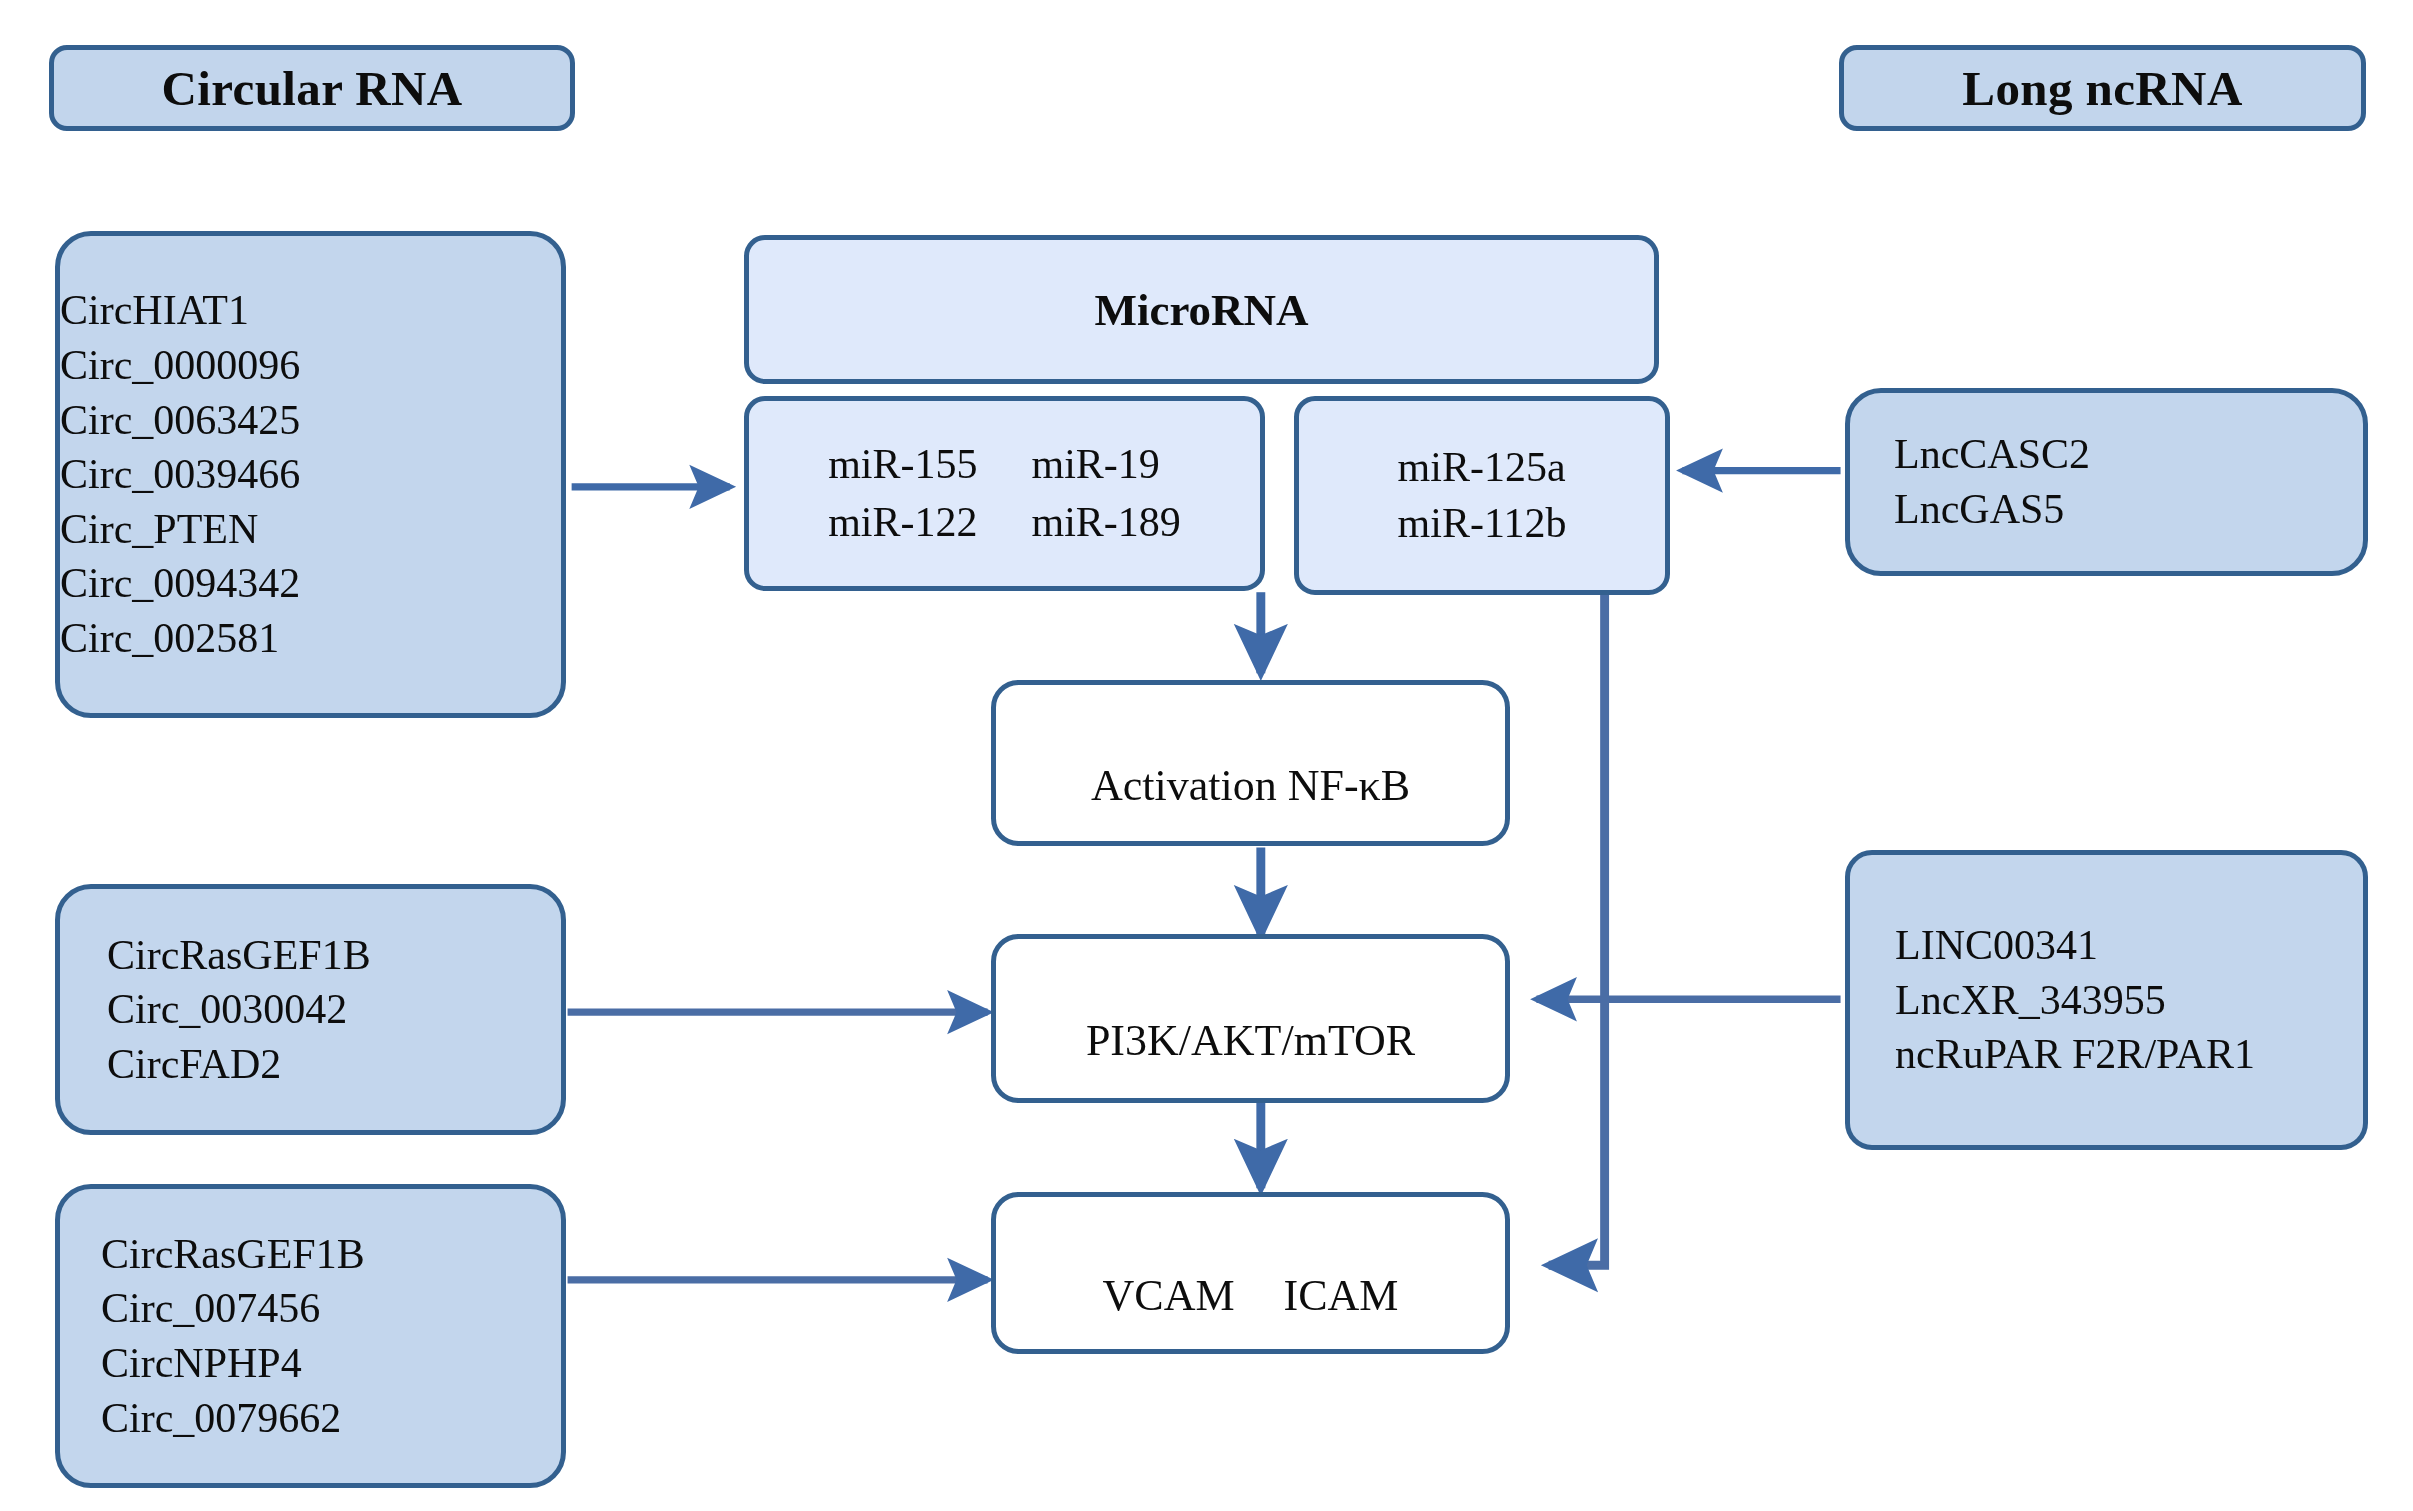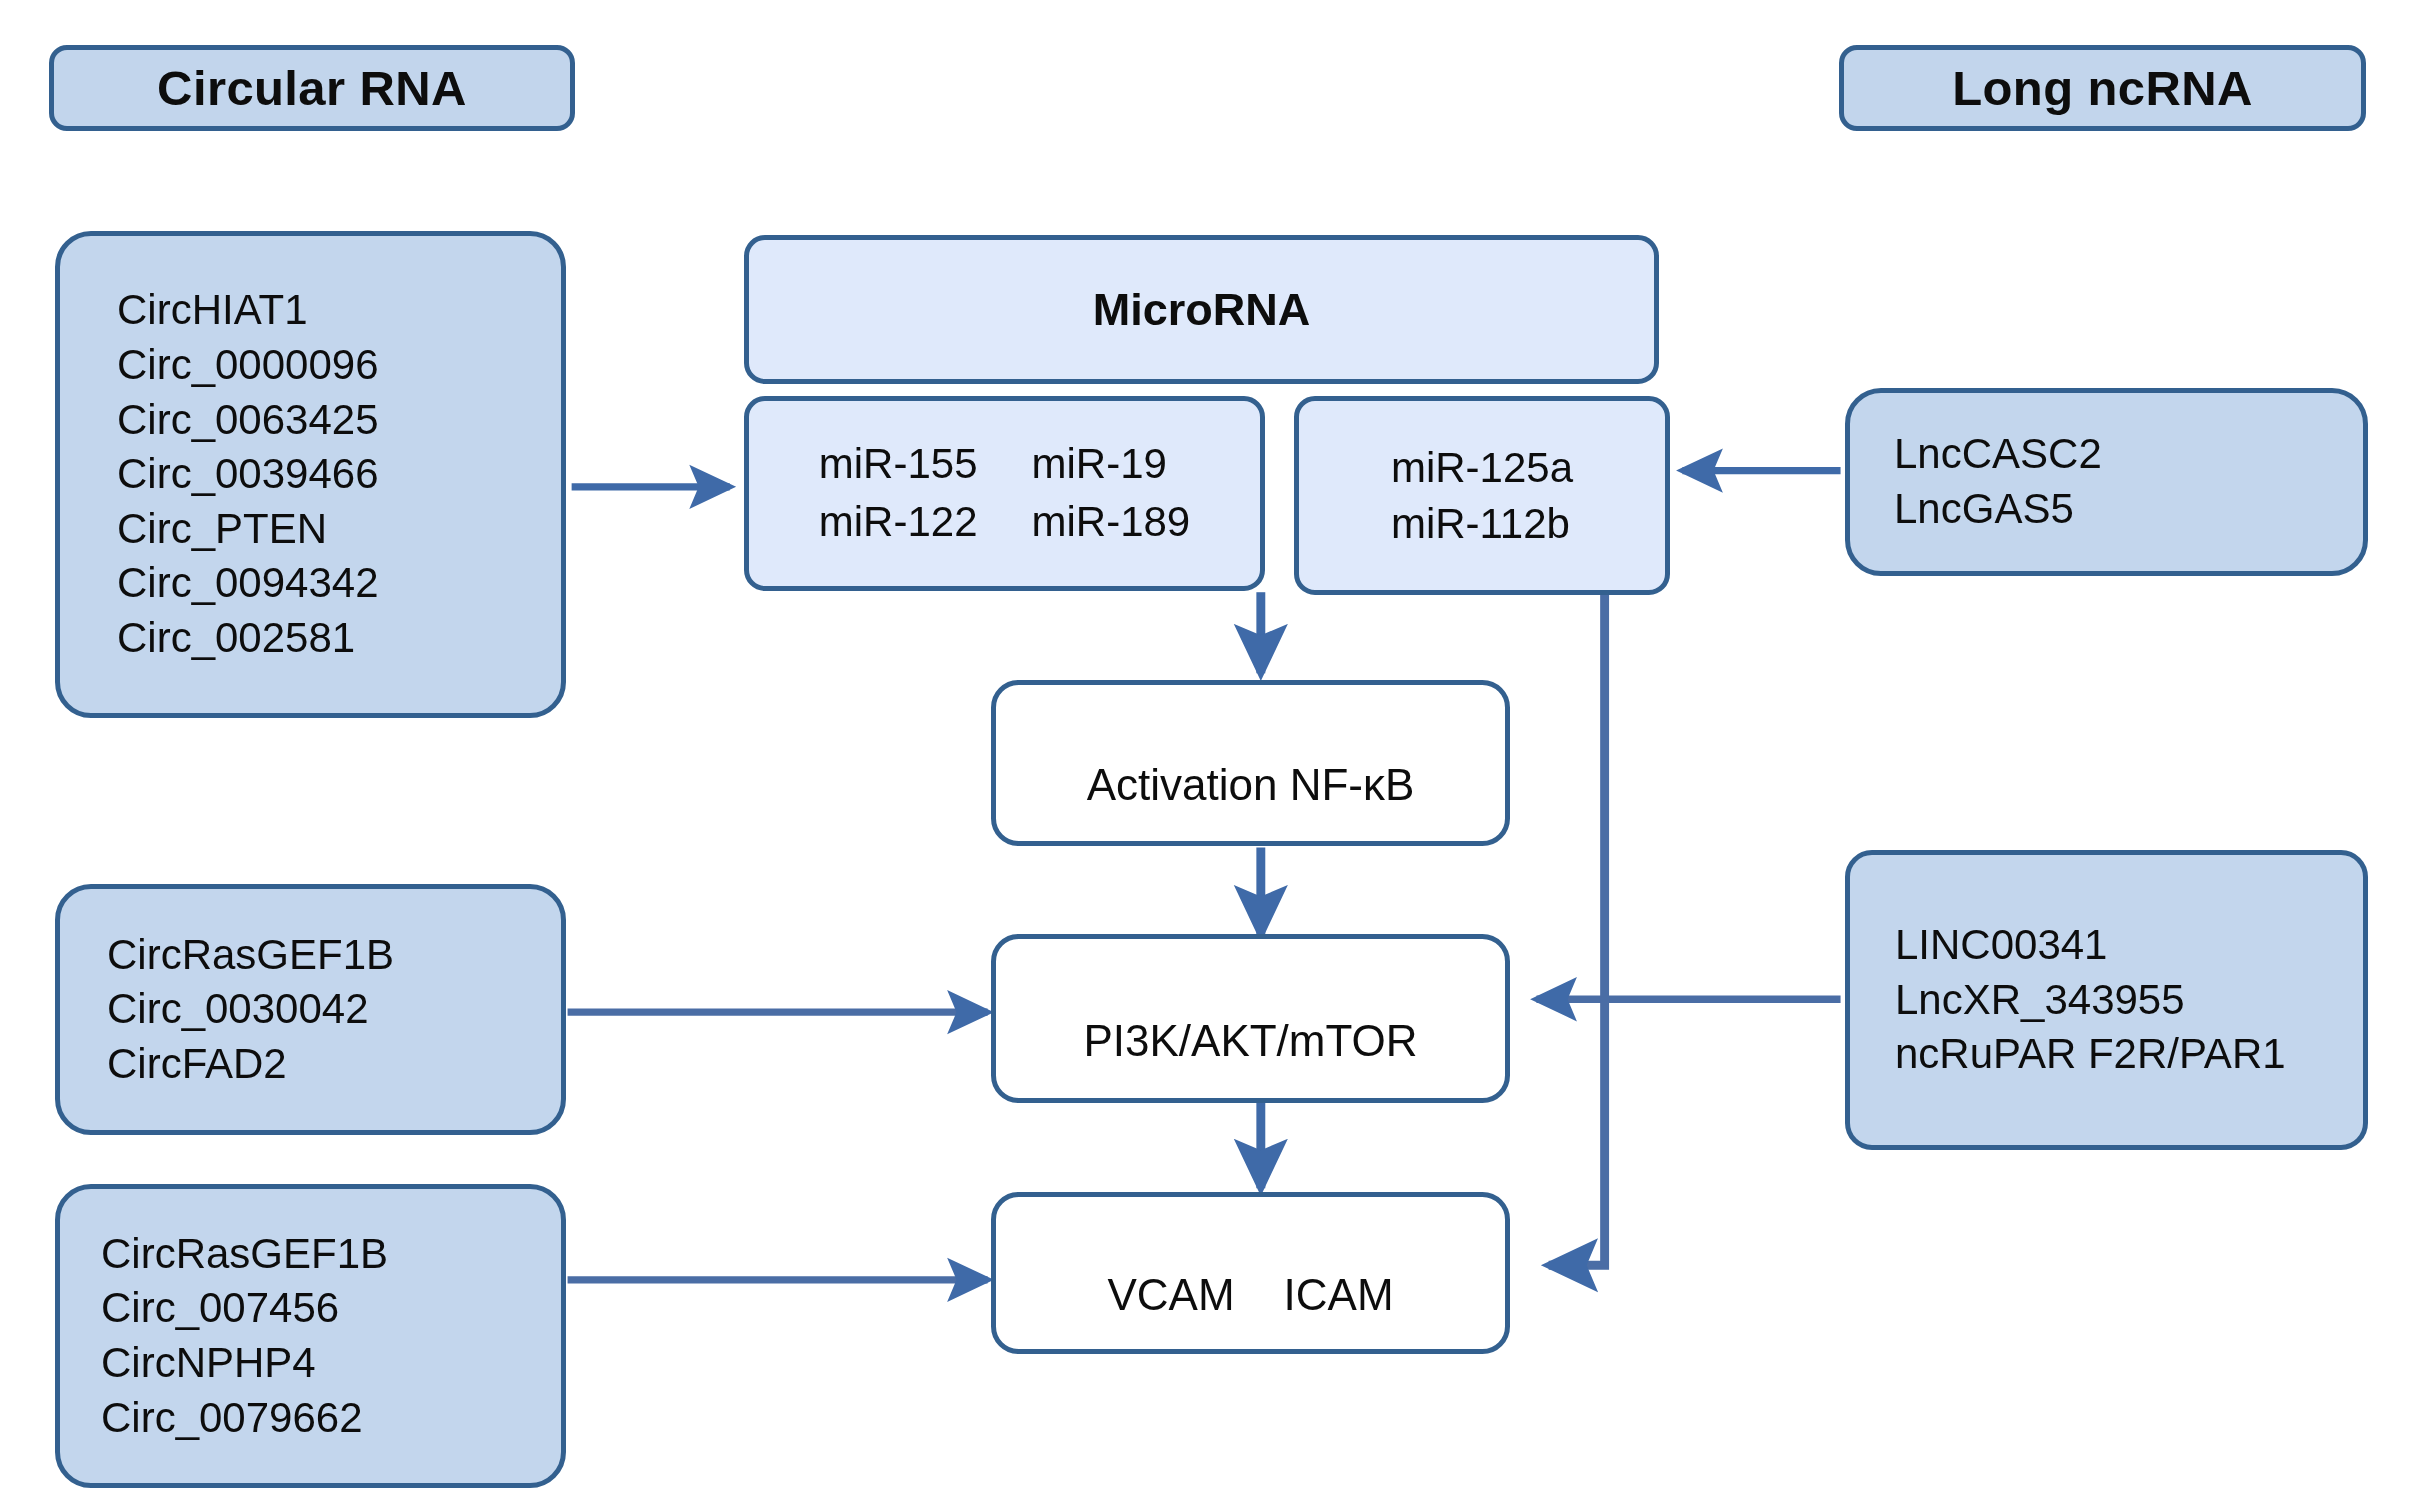--- a/index.html
+++ b/index.html
@@ -19,35 +19,35 @@
     overflow: hidden;
   }
   .node {
     position: absolute;
     box-sizing: border-box;
     border: 5.7px solid #33608f;
     display: flex;
     flex-direction: column;
     justify-content: center;
     color: #0d0d0d;
+    font-family: Liberation Serif, serif;
   }
   
   .hdr {
     background: #c2d5ec;
     border-radius: 18px;
     align-items: center;
     font-weight: bold;
     font-size: 49px;
     letter-spacing: 0.4px;
   }
   
   .listbox {
     background: #c3d6ed;
     border-radius: 36px;
-    padding-left: 57px;
     padding-right: 24px;
   }
   .listbox .ln {
     font-size: 42px;
     line-height: 1.30;
     white-space: nowrap;
   }
   
   .mirbox {
     background: #dfe9fb;

